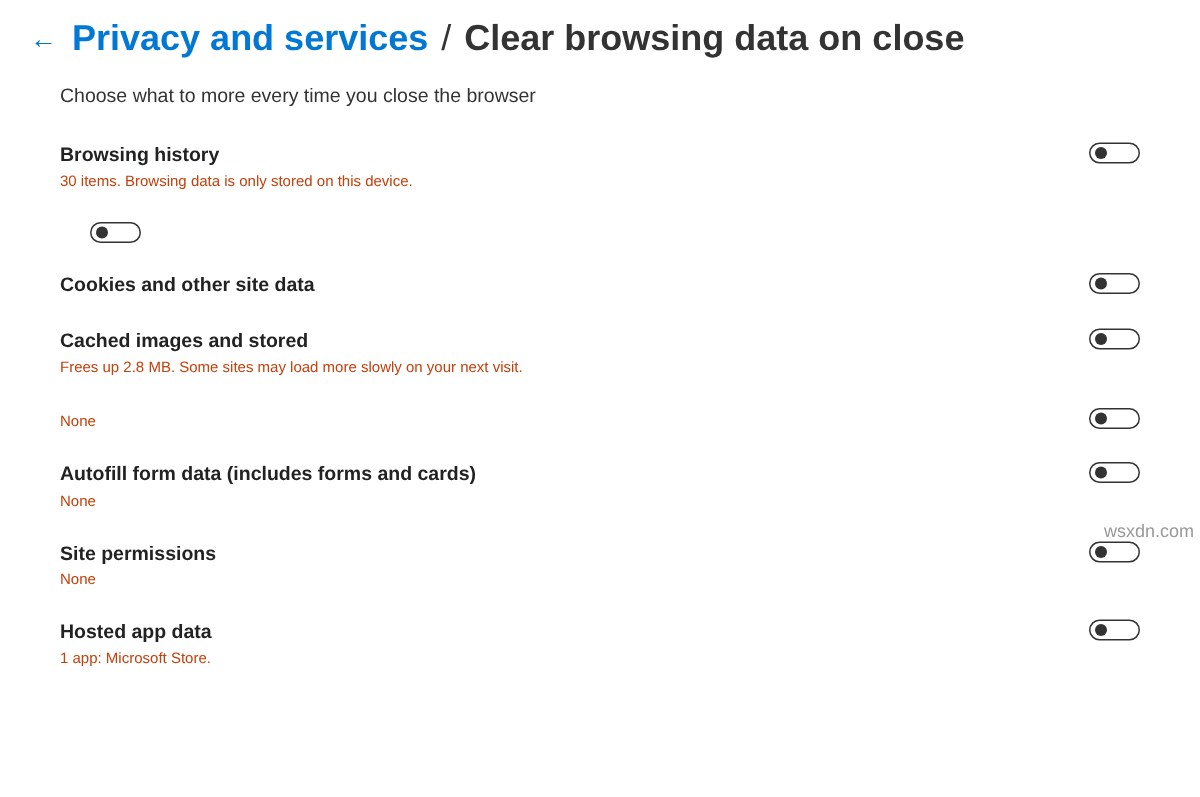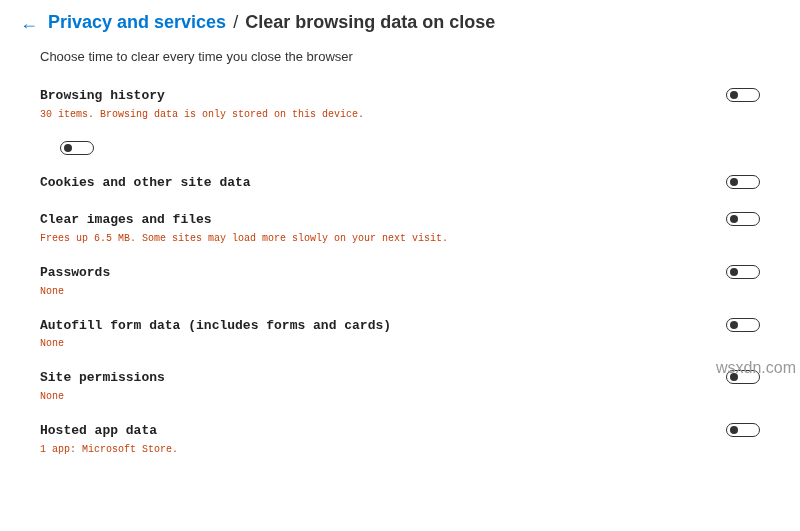--- a/index.html
+++ b/index.html
@@ -21,21 +21,21 @@
       padding: 12px 20px 8px 20px;
       gap: 10px;
     }
     .back-arrow {
       color: #0078d4;
       font-size: 18px;
       cursor: pointer;
       line-height: 1;
     }
     .breadcrumb {
-      font-size: 18px;
+      font-size: 24px;
       font-weight: 600;
     }
     .breadcrumb-link {
       color: #0078d4;
       cursor: pointer;
     }
     .breadcrumb-sep {
       color: #333;
       font-weight: 400;
       padding: 0 2px;
@@ -49,21 +49,20 @@
       color: #333;
     }
     .list {
       padding: 16px 40px 0 40px;
     }
     .row {
       display: flex;
       align-items: flex-start;
       justify-content: space-between;
       padding: 8px 0 12px 0;
-      font-family: Liberation Mono, monospace;
     }
     .text-col {
       flex: 1;
       min-width: 0;
     }
     .item-title {
       font-size: 13px;
       font-weight: 600;
       color: #222;
       line-height: 1.3;
@@ -90,40 +89,40 @@
       height: 8px;
       background: #333;
       border-radius: 50%;
       position: absolute;
       top: 2px;
       left: 3px;
     }
     .watermark {
       position: absolute;
       right: 4px;
-      bottom: 154px;
-      font-size: 16px;
+      bottom: 170px;
+      font-size: 12px;
       color: #999;
       writing-mode: horizontal-tb;
       transform: none;
     }
   </style>
 </head>
 <body>
 
 <div class="header">
   <span class="back-arrow">←</span>
   <div class="breadcrumb">
     <span class="breadcrumb-link">Privacy and services</span>
     <span class="breadcrumb-sep">/</span>
     <span class="breadcrumb-current">Clear browsing data on close</span>
   </div>
 </div>
 
-<div class="subtitle">Choose time to clear every time you close the browser</div>
+<div class="subtitle">Choose what to more every time you close the browser</div>
 
 <div class="list">
 
   <div class="row">
     <div class="text-col">
       <div class="item-title">Browsing history</div>
       <div class="item-desc">30 items. Browsing data is only stored on this device.</div>
     </div>
     <div class="toggle">
         <div class="toggle-knob"></div>
@@ -140,31 +139,30 @@
     <div class="text-col">
       <div class="item-title">Cookies and other site data</div>
     </div>
     <div class="toggle">
         <div class="toggle-knob"></div>
       </div>
   </div>
 
   <div class="row">
     <div class="text-col">
-      <div class="item-title">Clear images and files</div>
-      <div class="item-desc">Frees up 6.5 MB. Some sites may load more slowly on your next visit.</div>
-    </div>
-    <div class="toggle">
-        <div class="toggle-knob"></div>
-      </div>
-  </div>
-
-  <div class="row">
-    <div class="text-col">
-      <div class="item-title">Passwords</div>
+      <div class="item-title">Cached images and stored</div>
+      <div class="item-desc">Frees up 2.8 MB. Some sites may load more slowly on your next visit.</div>
+    </div>
+    <div class="toggle">
+        <div class="toggle-knob"></div>
+      </div>
+  </div>
+
+  <div class="row">
+    <div class="text-col">
       <div class="item-desc">None</div>
     </div>
     <div class="toggle">
         <div class="toggle-knob"></div>
       </div>
   </div>
 
   <div class="row">
     <div class="text-col">
       <div class="item-title">Autofill form data (includes forms and cards)</div>

